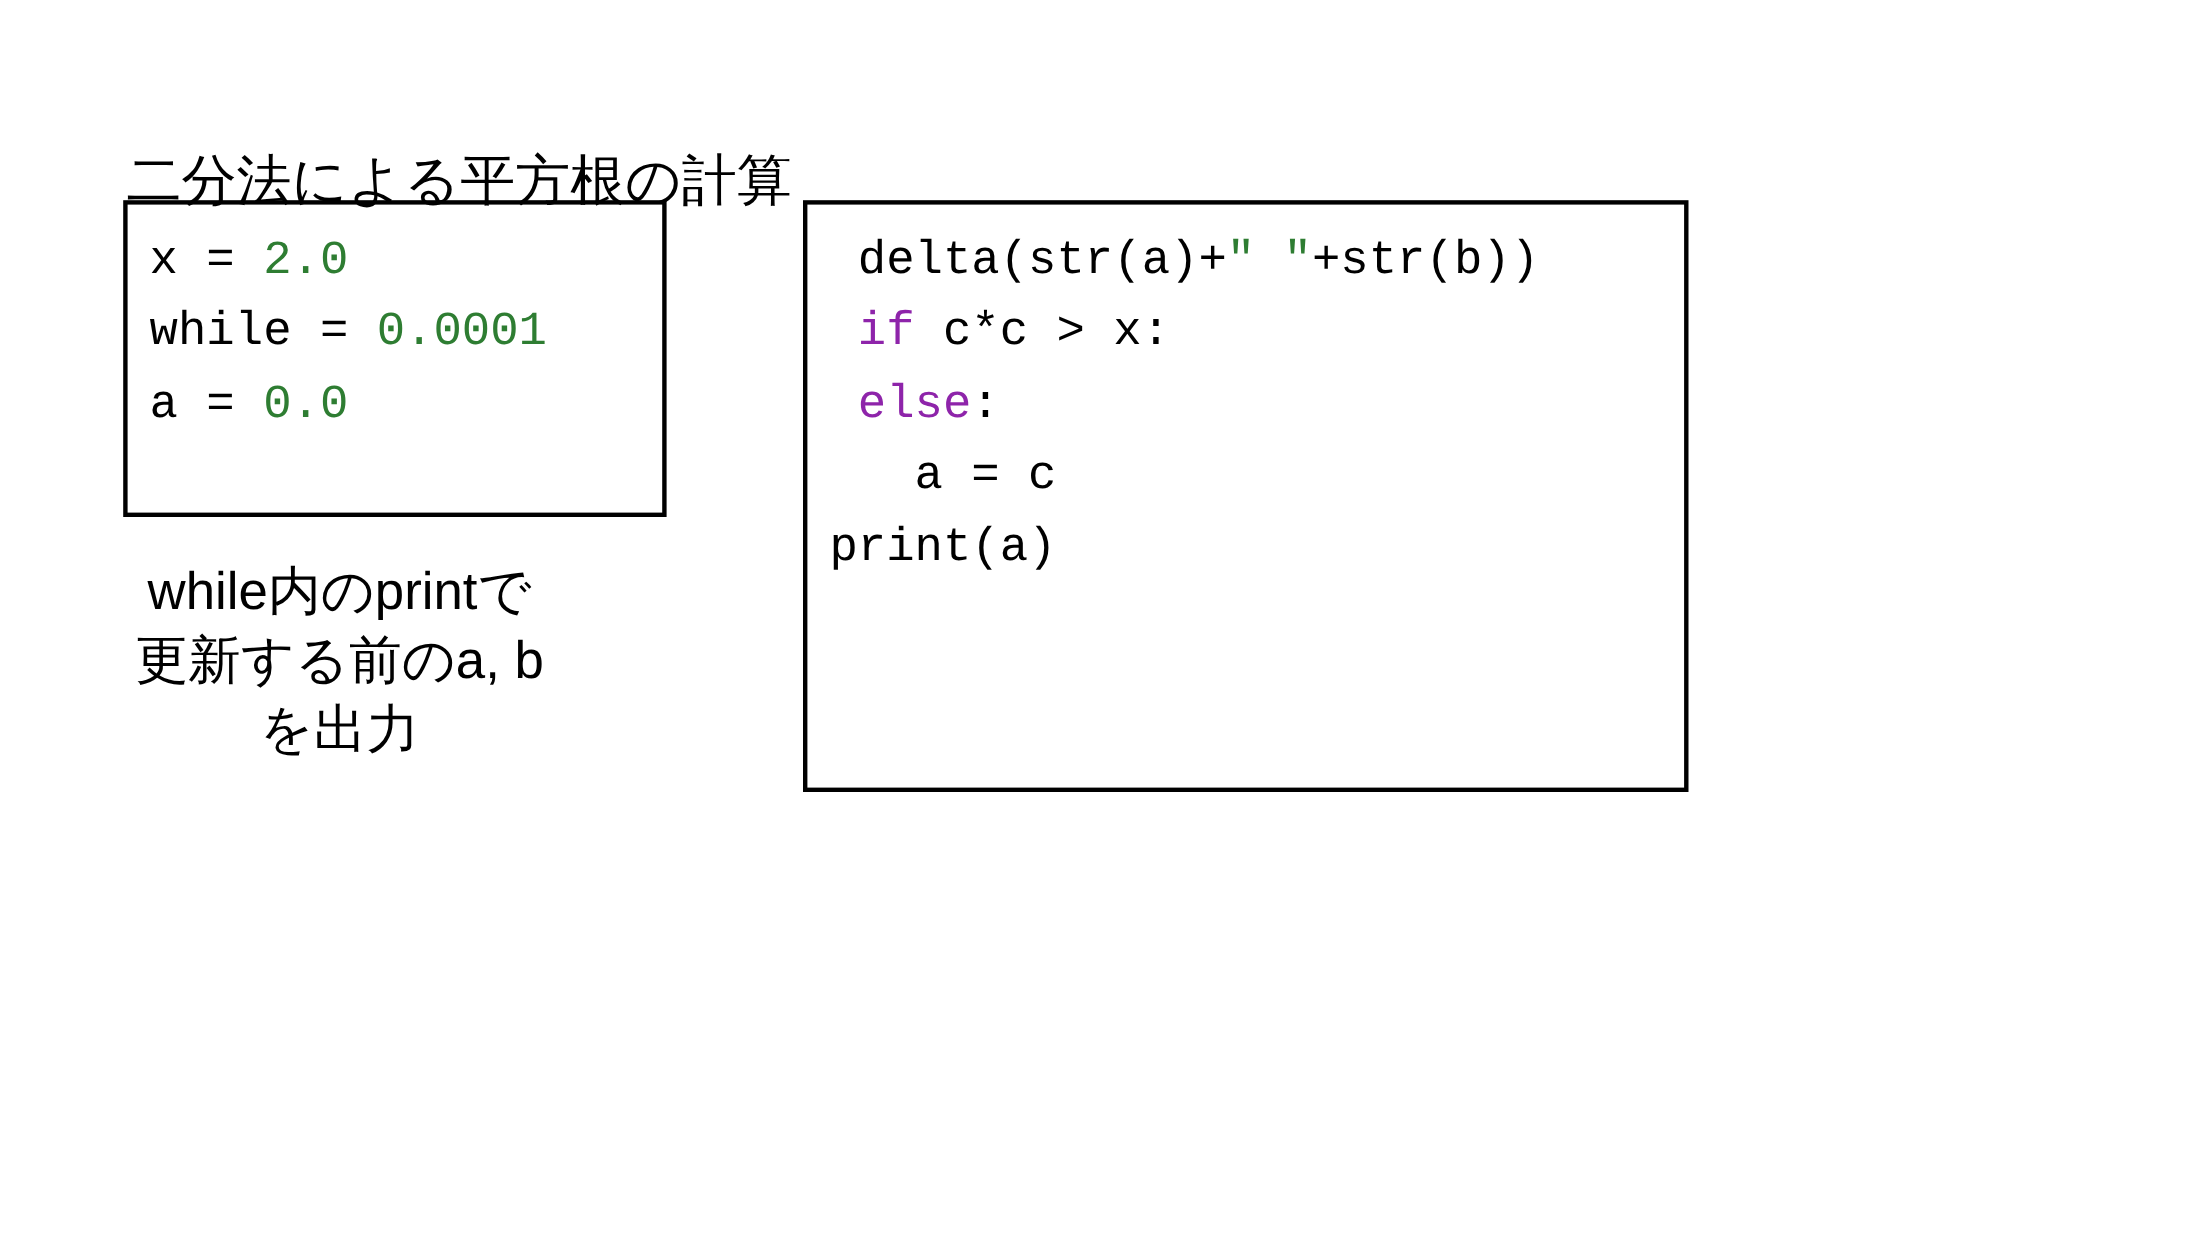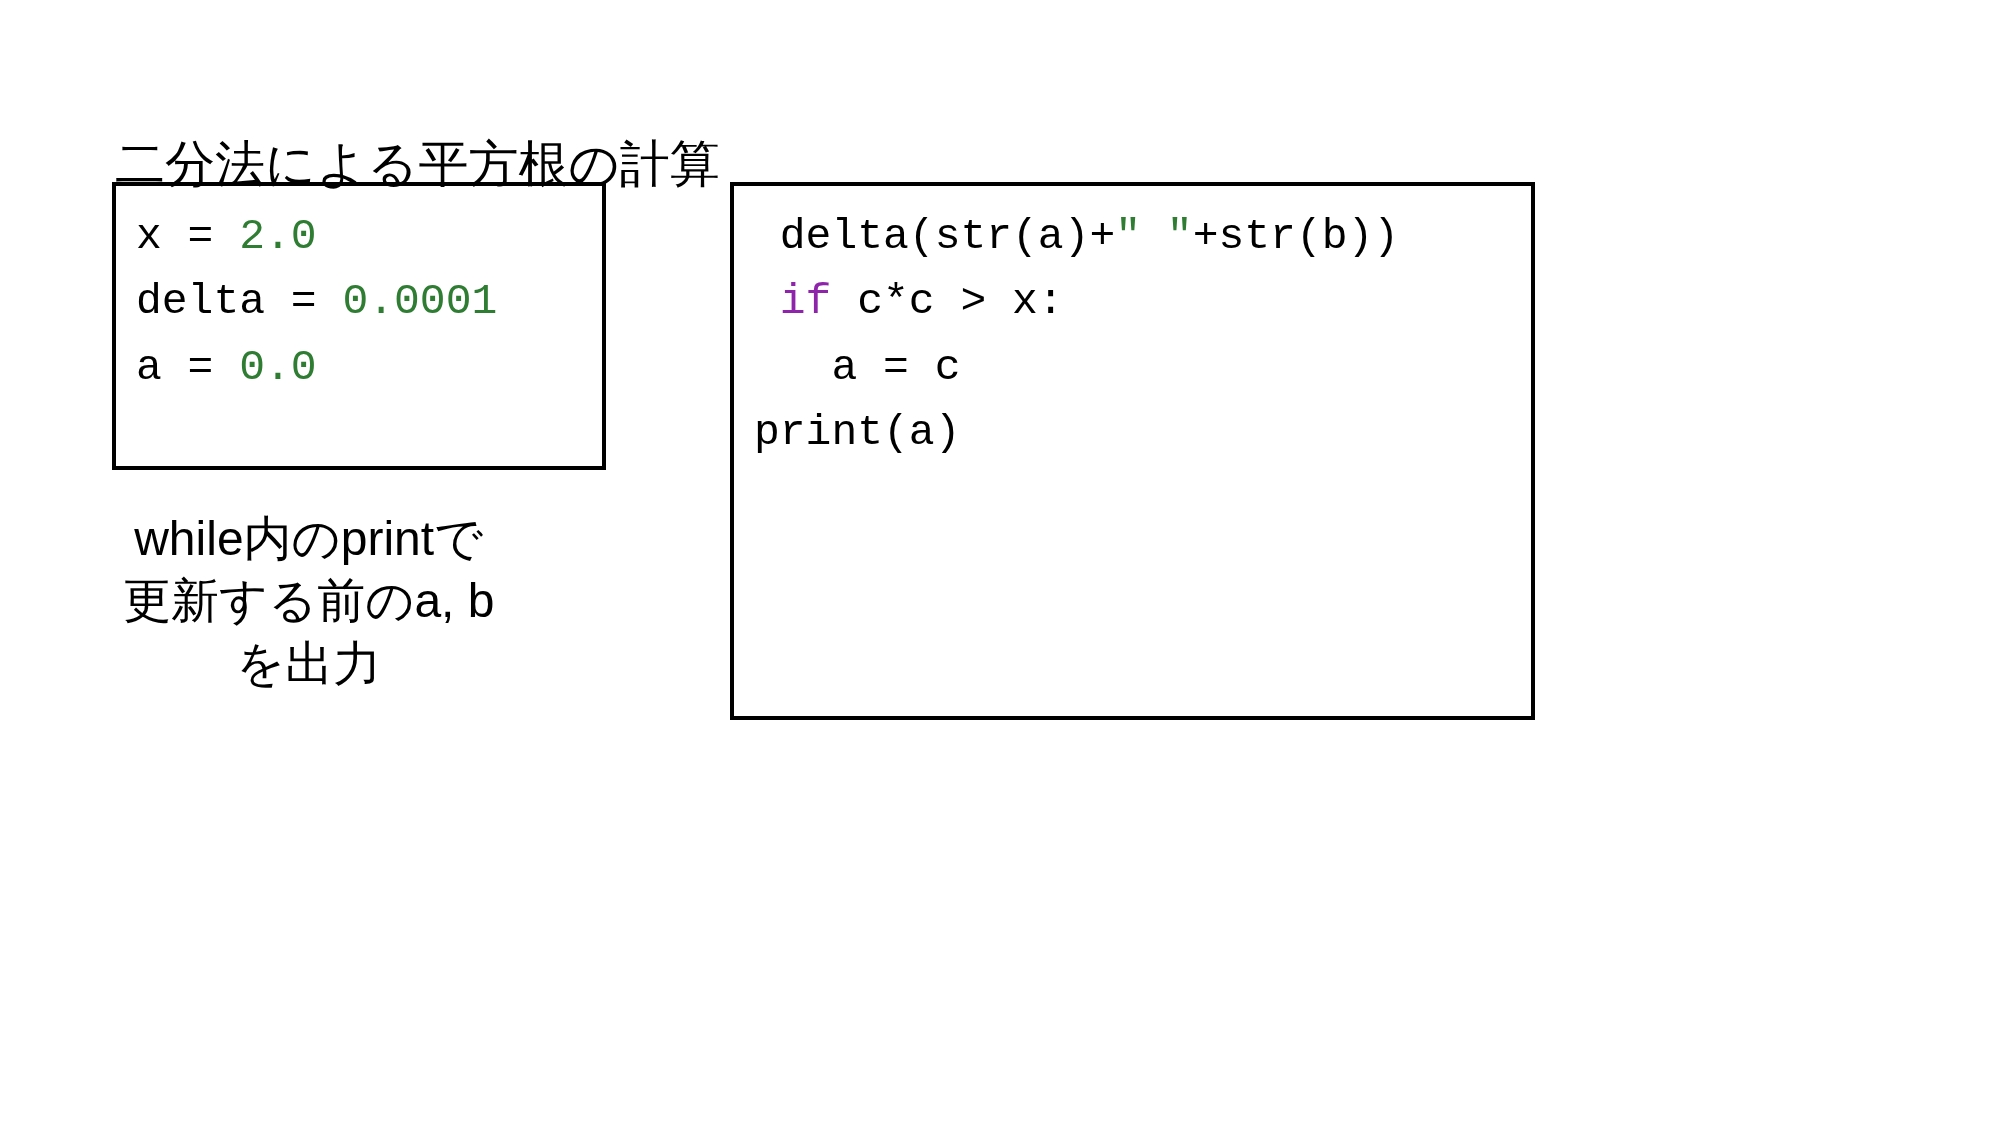--- a/index.html
+++ b/index.html
@@ -62,24 +62,25 @@
     .num { color: #2e7d32; }
     .str { color: #2e7d32; }
   </style>
 </head>
 <body>
 
 <div class="title">二分法による平方根の計算</div>
 
 <div class="code-box-left">
   <div class="code-line"><span>x = </span><span class="num">2.0</span></div>
-  <div class="code-line"><span>delta = </span><span class="num">0.0001</span></div>
+  <div class="code-line"><span>while = </span><span class="num">0.0001</span></div>
   <div class="code-line"><span>a = </span><span class="num">0.0</span></div>
 </div>
 
 <div class="code-box-right">
   <div class="code-line"><span> delta(str(a)+</span><span class="str">" "</span><span>+str(b))</span></div>
   <div class="code-line"><span> </span><span class="kw">if</span><span> c*c &gt; x:</span></div>
+  <div class="code-line"><span> </span><span class="kw">else</span><span>:</span></div>
   <div class="code-line"><span>   a = c</span></div>
   <div class="code-line"><span>print(a)</span></div>
 </div>
 
 <div class="note">while内のprintで<br>更新する前のa, b<br>を出力</div>
 
 </body></html>

